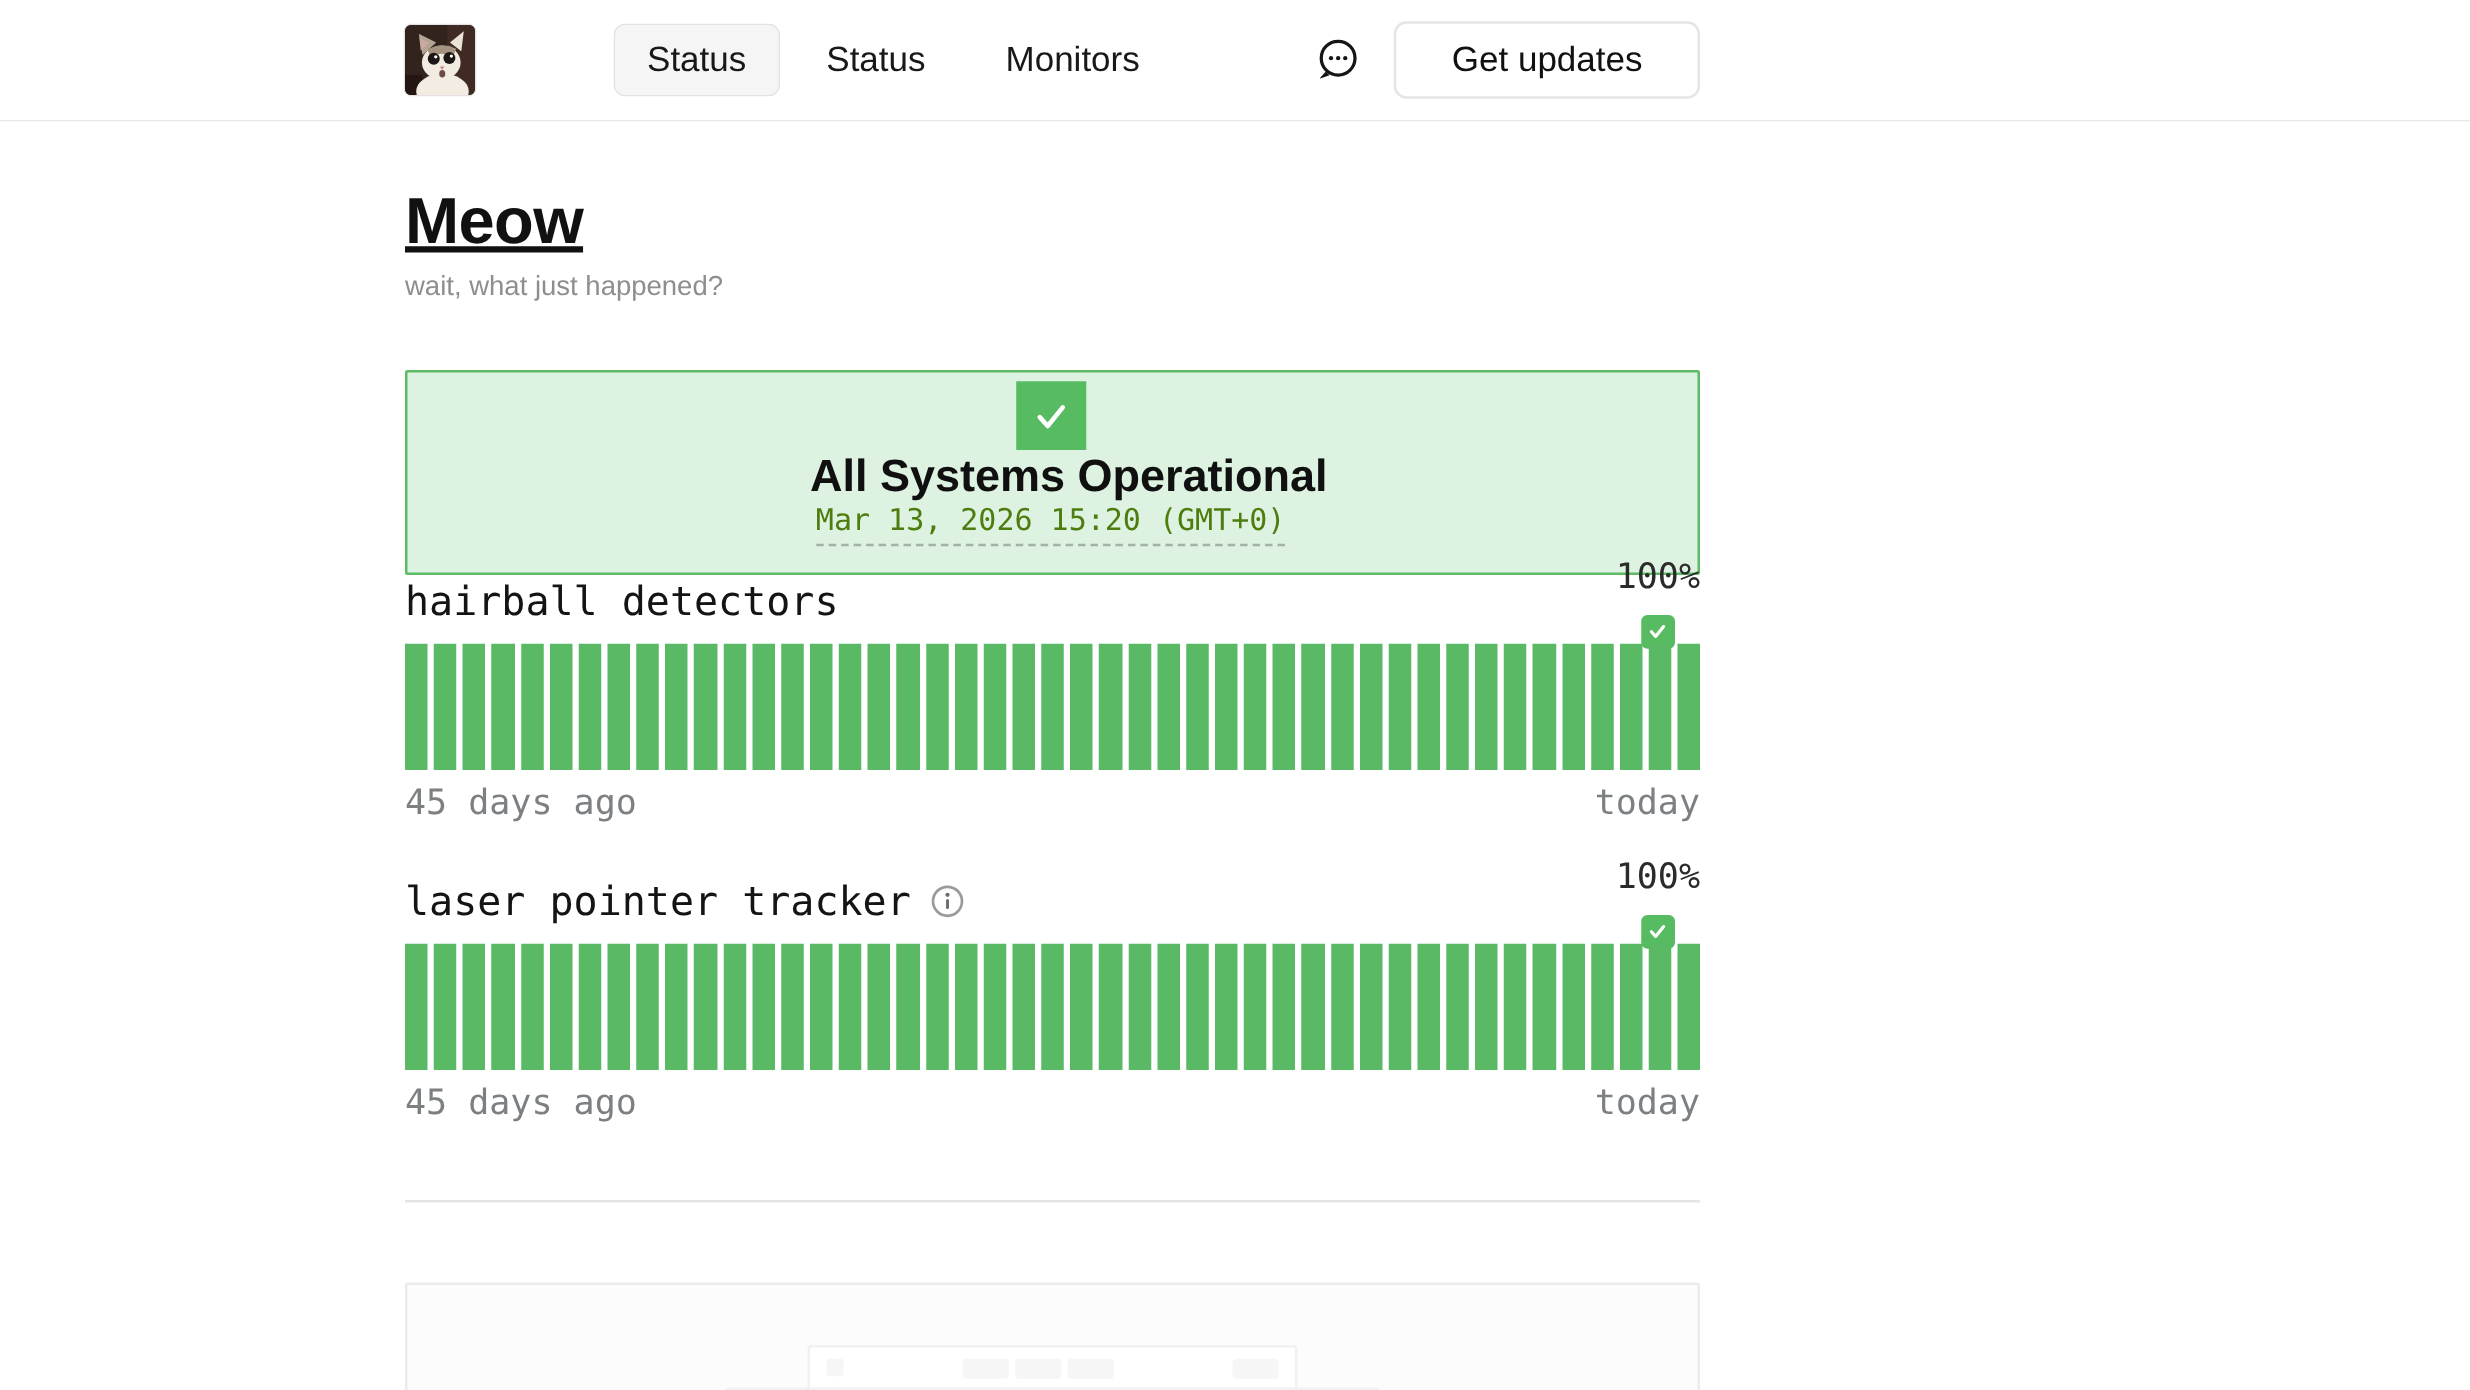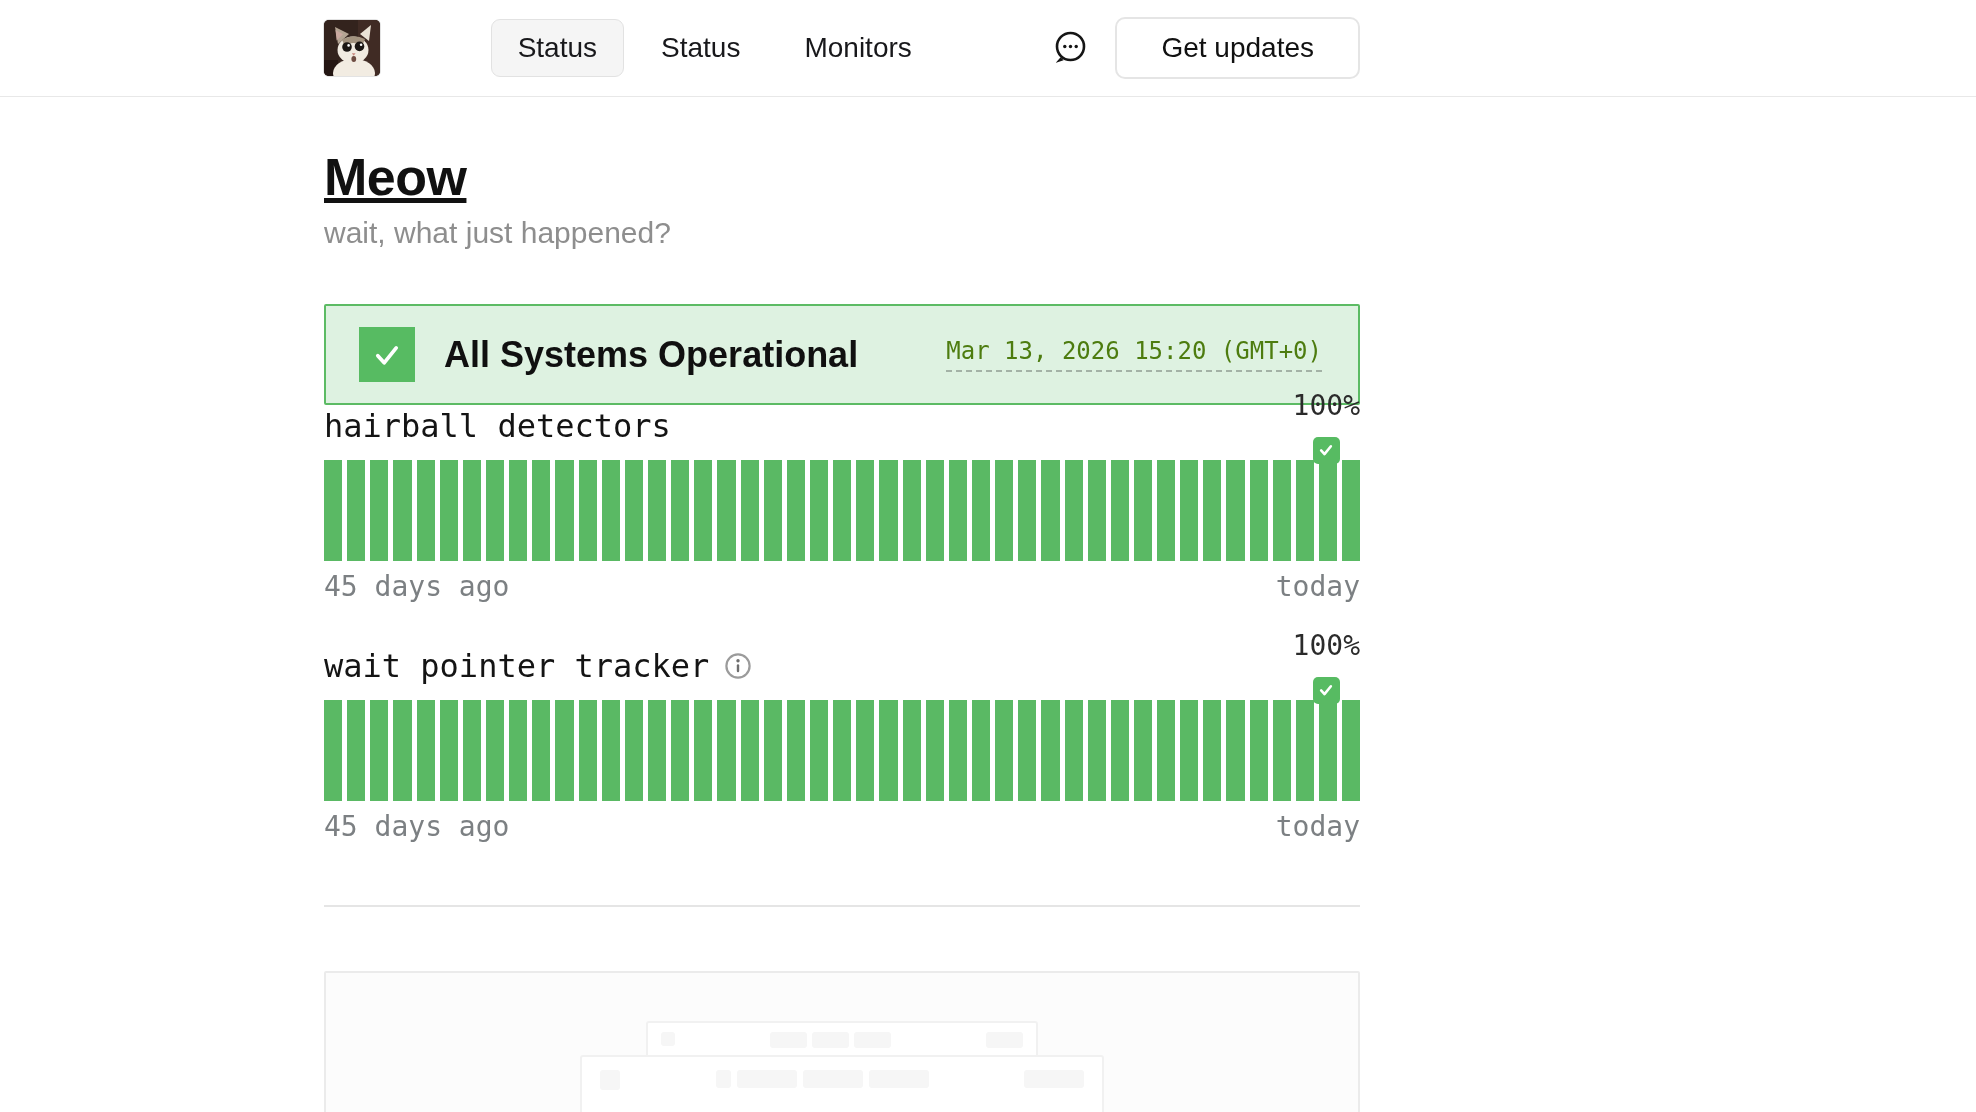--- a/index.html
+++ b/index.html
@@ -15,25 +15,25 @@
   .nav-item{font-size:28px;color:#18181b;padding:12px 26px;border-radius:9px;
     border:1px solid transparent;cursor:pointer;text-decoration:none;}
   .nav-item.active{background:#f5f5f5;border-color:#e2e2e2;}
   .header-right{display:flex;align-items:center;gap:24px;}
   .chat-btn{width:42px;height:42px;background:none;border:none;padding:0;cursor:pointer;}
   .get-updates{font-size:28px;color:#111;background:#fff;border:2px solid #e5e5e5;
     border-radius:10px;padding:13px 44px;cursor:pointer;font-family:inherit;}
 
   
   h1{font-size:52px;font-weight:700;margin:50px 0 0;color:#111;letter-spacing:-0.5px;text-decoration:underline;}
-  .subtitle{font-size:30px;color:#8e8e8e;margin:9px 0 0;}
+  .subtitle{font-size:22px;color:#8e8e8e;margin:9px 0 0;}
 
   
   .banner{margin-top:54px;background:#def2e1;border:2px solid #5cbb64;border-radius:2px;
-    display:flex;align-items:center;padding:21px 36px 21px 33px;box-sizing:border-box;}
+    display:flex;align-items:center;padding:7px 36px 21px 33px;box-sizing:border-box;flex-direction:column;}
   .check-square{width:56px;height:55px;background:#57bb62;flex:none;
     display:flex;align-items:center;justify-content:center;}
   .banner-msg{font-size:36px;font-weight:700;color:#101010;margin:0 0 0 29px;flex:1;}
   .timestamp{font-family:"DejaVu Sans Mono",monospace;font-size:24px;color:#4d7c0f;
     border-bottom:2px dashed #a3b2a6;padding-bottom:5px;cursor:pointer;}
 
   
   .monitor{}
   .monitor + .monitor{margin-top:42px;}
   .monitor-head{display:flex;align-items:center;justify-content:space-between;height:42px;}
@@ -187,21 +187,21 @@
       </div>
     <div class="range">
       <span>45 days ago</span>
       <span>today</span>
     </div>
   </section>
 
   <section class="monitor">
     <div class="monitor-head">
       <div class="monitor-name">
-        <span>wait pointer tracker</span>
+        <span>laser pointer tracker</span>
         <svg width="28" height="28" viewBox="0 0 28 28" style="cursor:pointer">
           <circle cx="14" cy="14" r="11.6" fill="none" stroke="#9b9b9b" stroke-width="2.2"></circle>
           <circle cx="14" cy="8.8" r="1.7" fill="#6e6e6e"></circle>
           <rect x="12.8" y="12.2" width="2.4" height="8" rx="1.2" fill="#6e6e6e"></rect>
         </svg>
       </div>
       <div class="uptime">
         <span class="uptime-pct">100%</span>
         <span class="mini-check">
           <svg width="18" height="18" viewBox="0 0 24 24">

